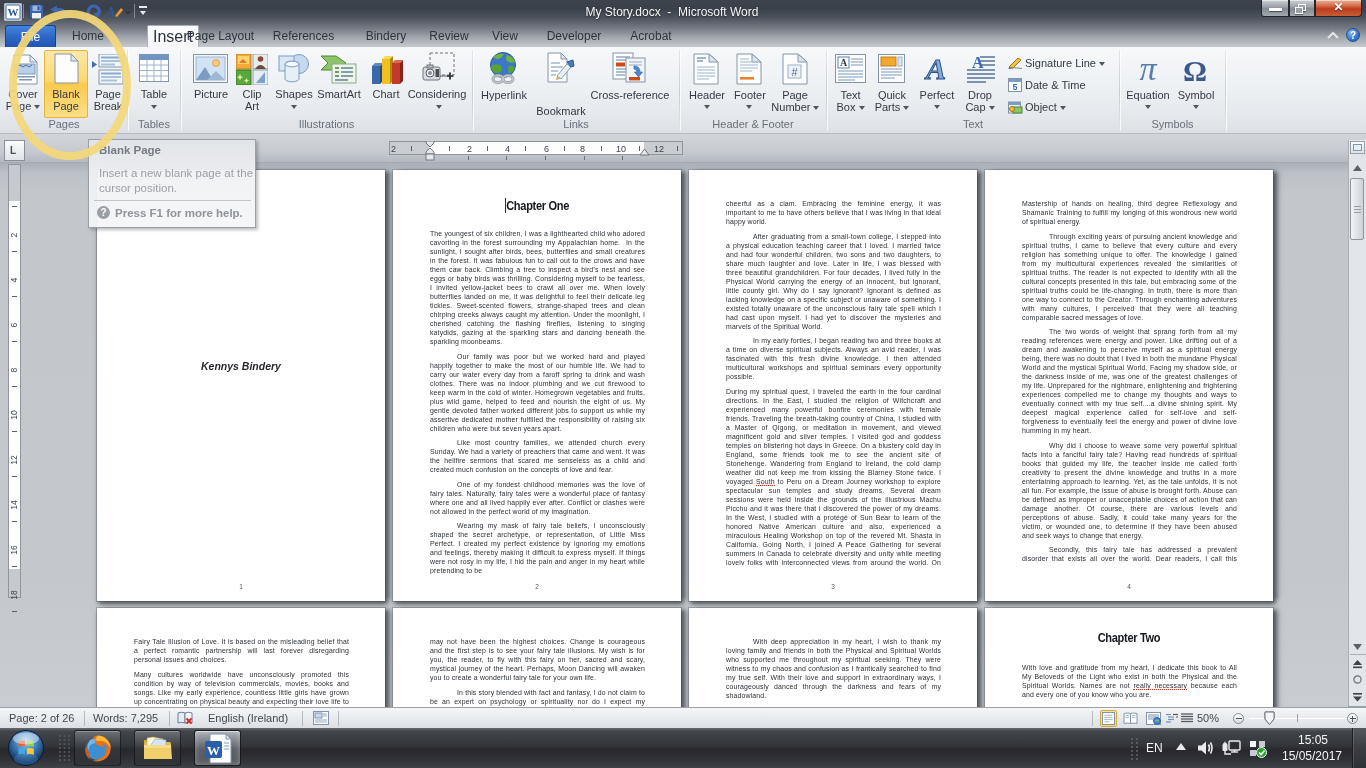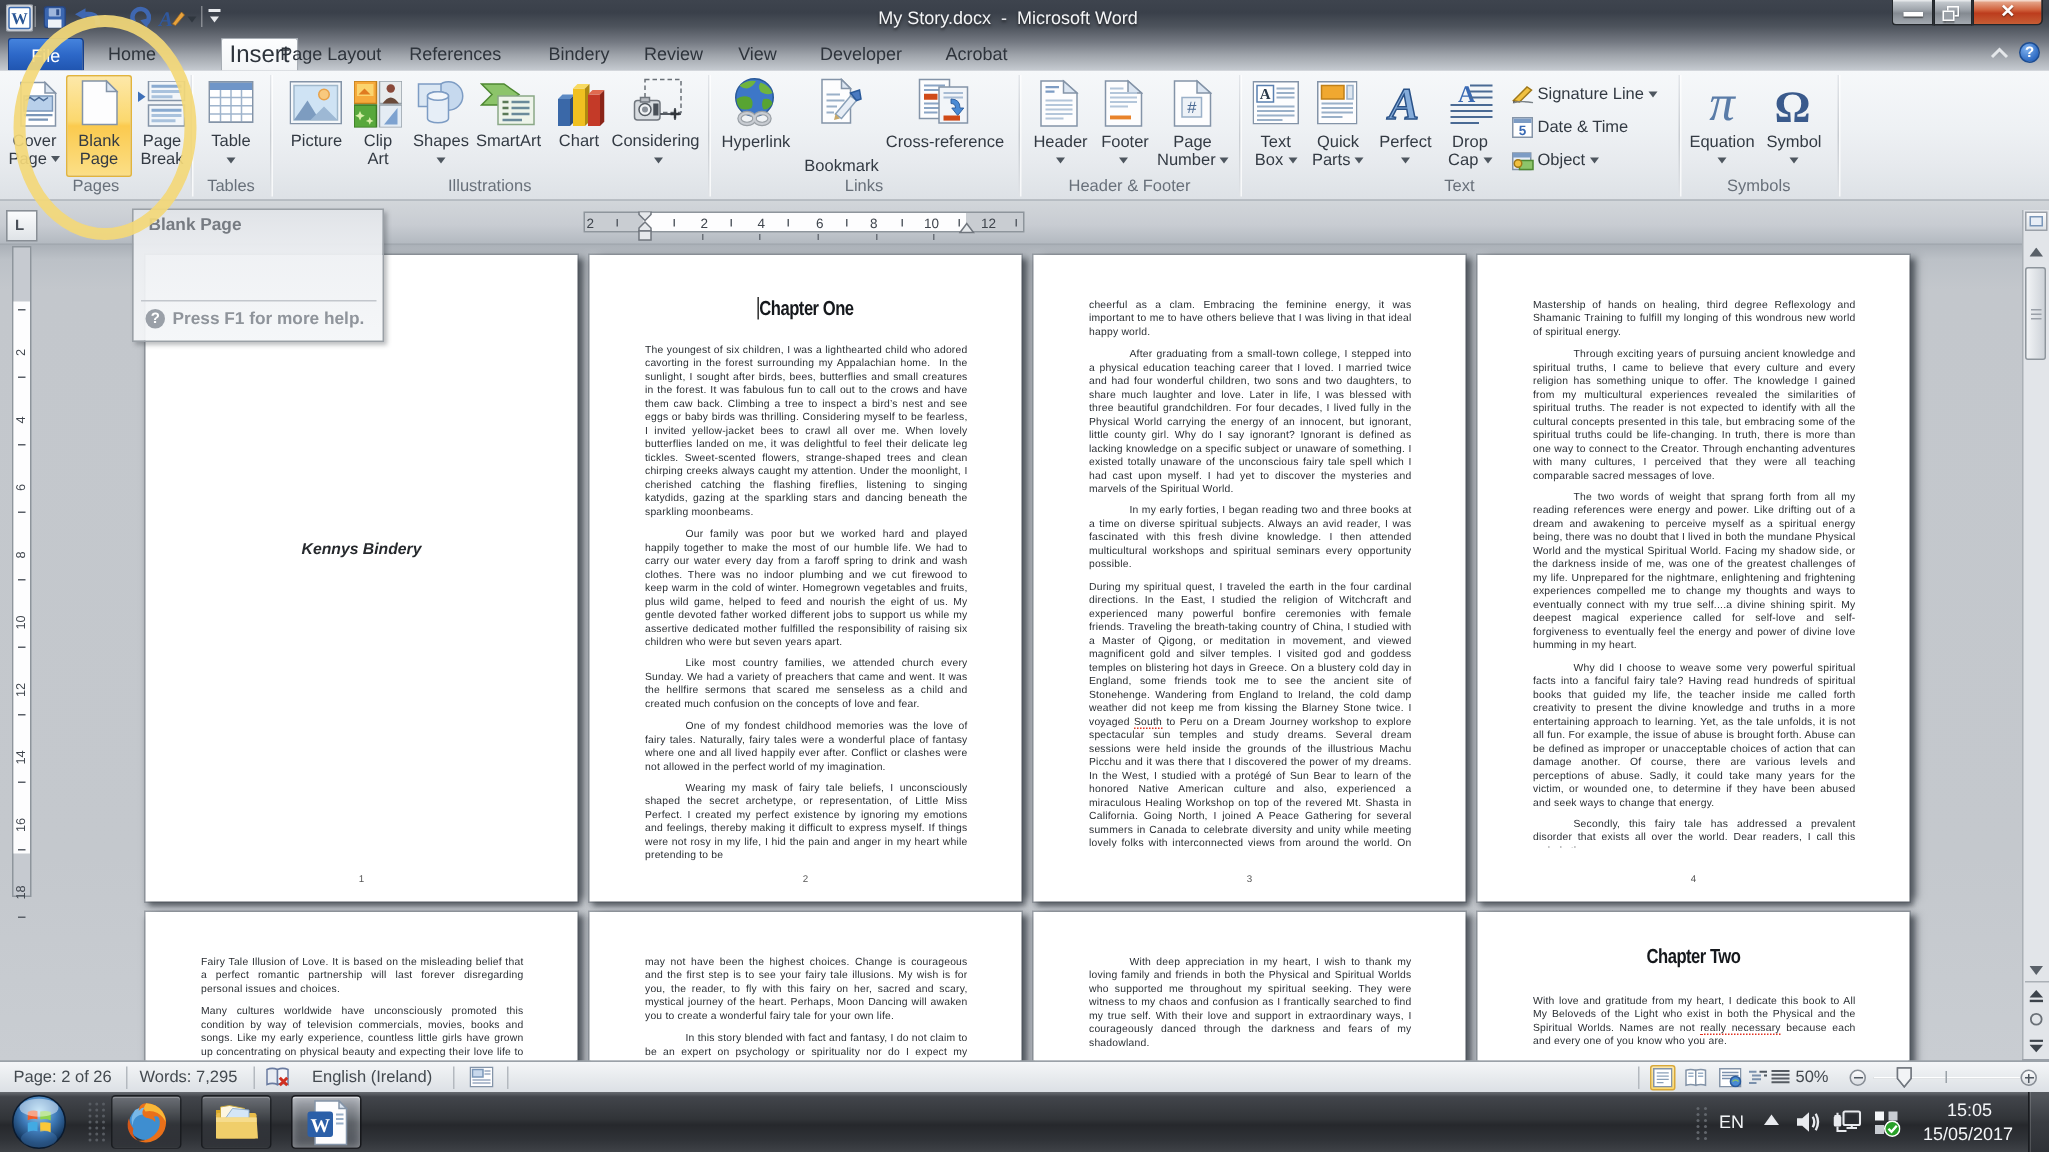--- a/index.html
+++ b/index.html
@@ -812,20 +812,21 @@
     <path d="M11 13.5 L13 15.5 L16.5 11.5" stroke="#fff" stroke-width="1.6" fill="none"></path>
   </svg>
   <div class="abs" style="left:1282px;top:5px;width:62px;color:#f4f6f8;font-size:12px;text-align:center;">15:05</div>
   <div class="abs" style="left:1278px;top:21px;width:68px;color:#f4f6f8;font-size:12px;text-align:center;">15/05/2017</div>
 
   <div class="abs" style="left:1352px;top:0;width:14px;height:40px;background:linear-gradient(180deg,#55595f,#3a3d42 50%,#2e3136);border-left:1px solid #1a1c20;box-shadow:inset 1px 0 0 rgba(255,255,255,.15);"></div>
 </div>
 
 <div id="tooltip" class="abs">
   <div class="abs" style="left:10px;top:4px;font-size:11.5px;font-weight:bold;color:#767b82;">Blank Page</div>
+  <div class="abs" style="left:10px;top:26px;font-size:11.5px;color:#9ba0a7;line-height:14.5px;">Insert a new blank page at the<br>cursor position.</div>
   <div class="abs" style="left:5px;top:60px;width:157px;height:1px;background:#c2c6cc;"></div>
   <div class="abs" style="left:8px;top:66px;width:13px;height:13px;border-radius:50%;background:#9aa0a8;color:#fff;font-size:10px;font-weight:bold;text-align:center;line-height:13px;">?</div>
   <div class="abs" style="left:26px;top:67px;font-size:11.5px;font-weight:bold;color:#8f949b;">Press F1 for more help.</div>
 </div>
 
 <svg id="ycircle" class="abs" viewBox="0 0 260 200">
 <ellipse cx="70" cy="85" rx="57" ry="71" fill="none" stroke="#f3d878" stroke-width="8" opacity="0.92"></ellipse>
 </svg>
 
 </div>

